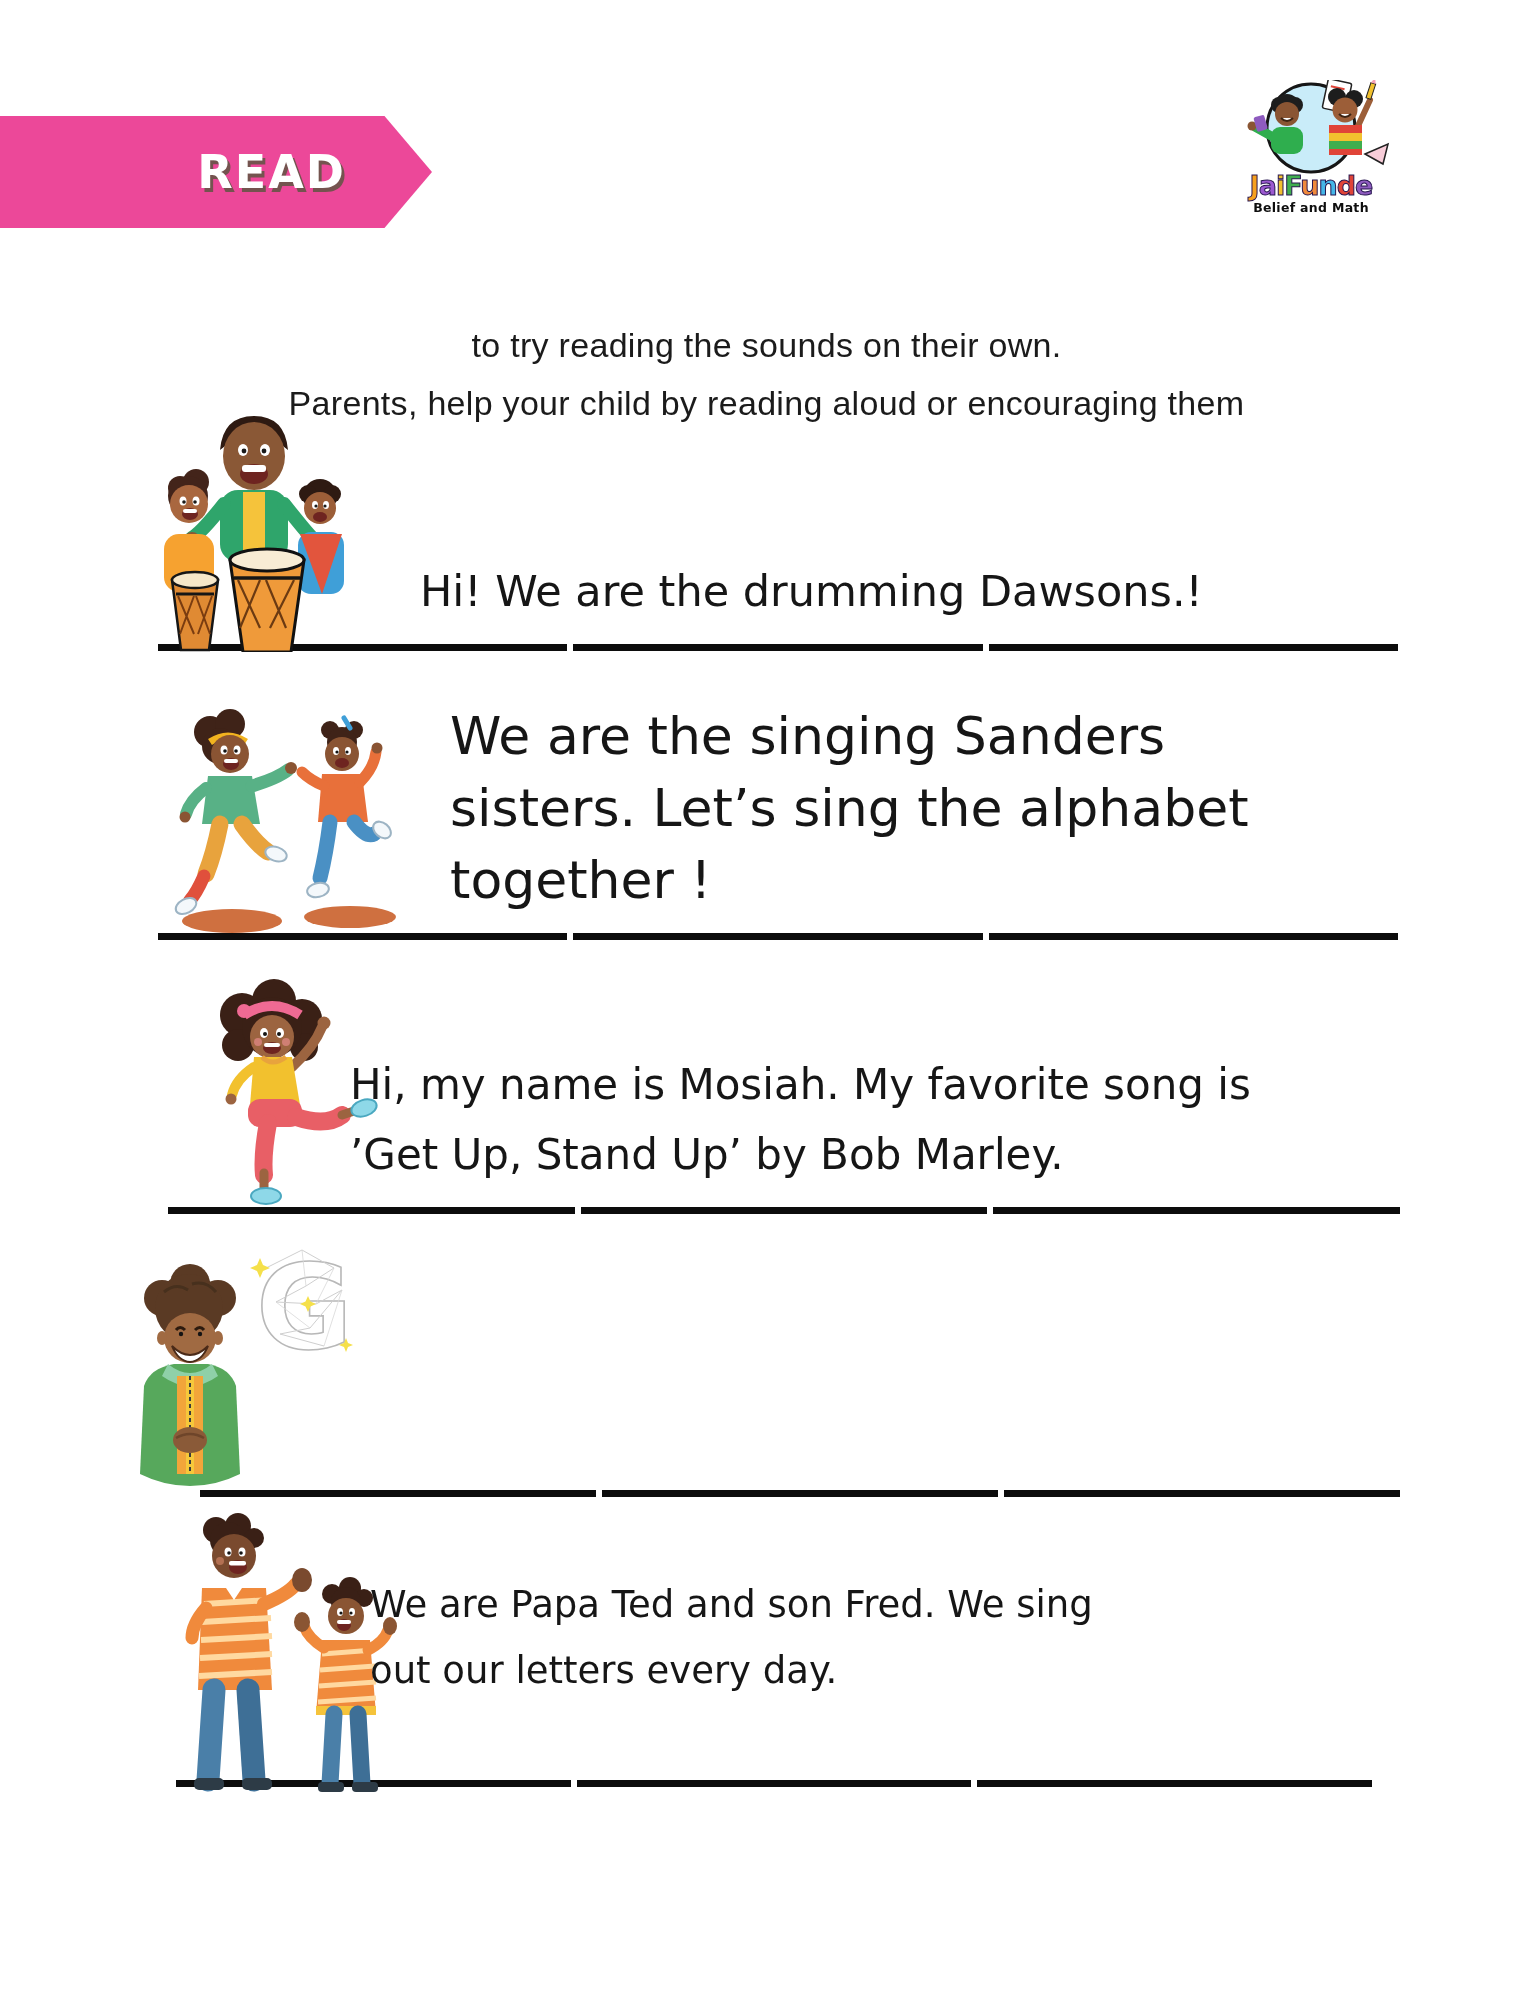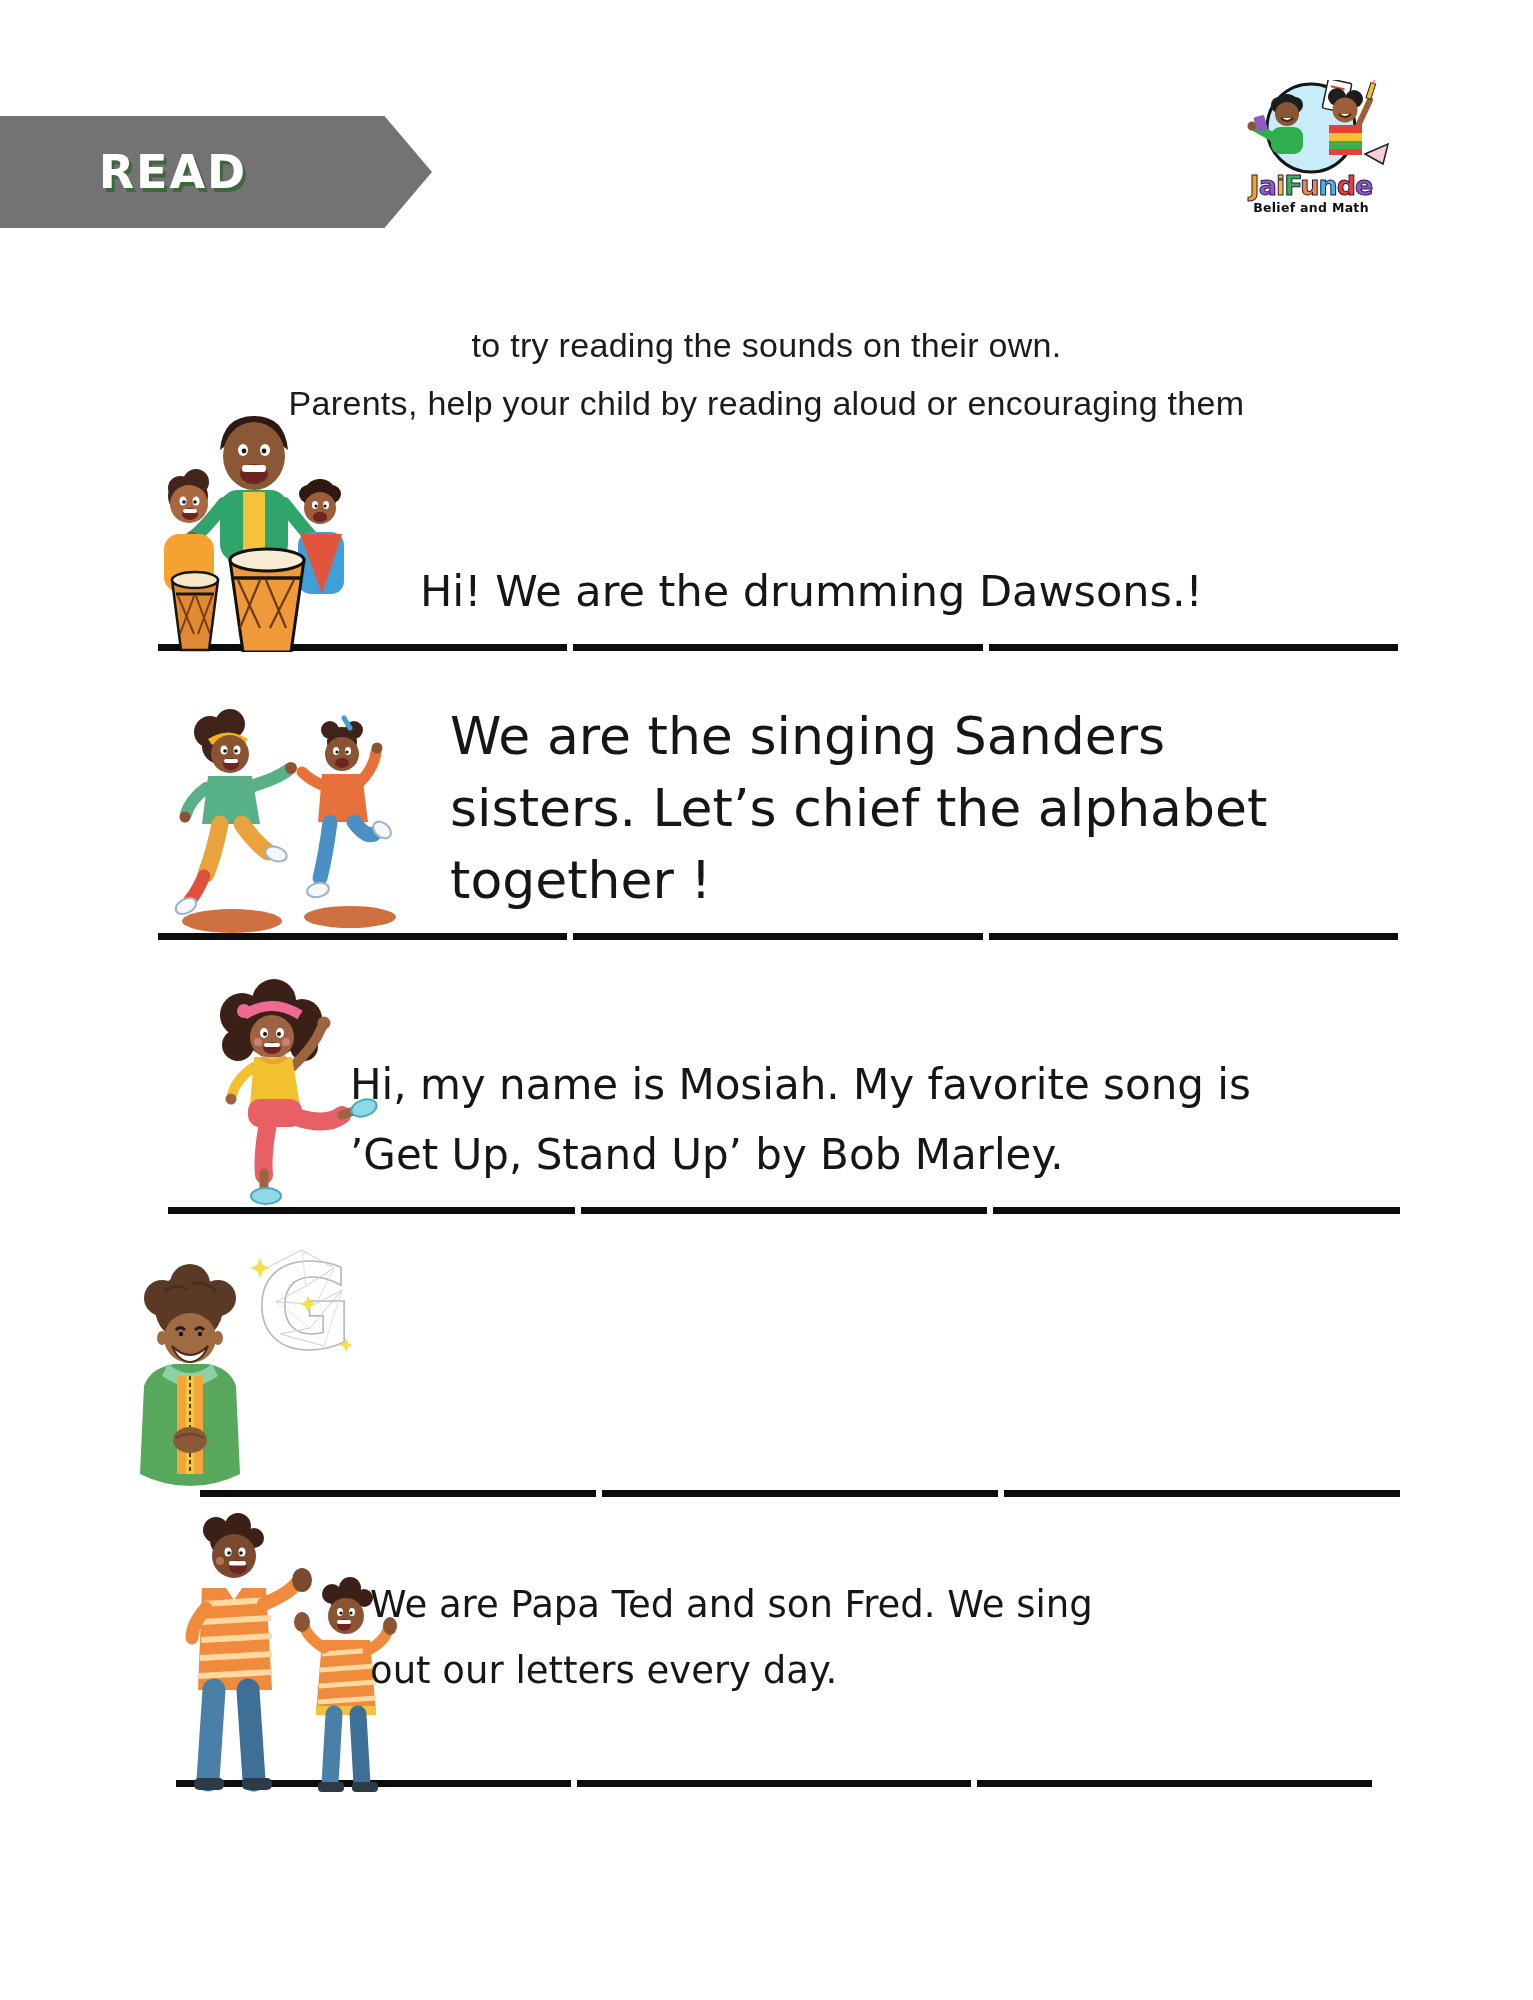--- a/index.html
+++ b/index.html
@@ -6,23 +6,23 @@
   html,body { background:#ffffff; }
   .page{
     position:relative; width:1533px; height:2000px; margin:0 auto;
     background:#ffffff; overflow:hidden;
     font-family:"DejaVu Sans", sans-serif;
   }
 
   
   .banner{
     position:absolute; left:0; top:116px; width:432px; height:112px;
-    background:#737373;
+    background:#ec4899;
     clip-path:polygon(0 0, 89% 0, 100% 50%, 89% 100%, 0 100%);
-    display:flex; align-items:center; justify-content:center;
+    display:flex; align-items:center; justify-content:flex-end;
     padding-right:86px;
   }
   .banner-label{
     color:#ffffff; font-size:46px; font-weight:800; letter-spacing:2px;
     text-shadow:3px 4px 0 rgba(18,92,18,.55);
     font-family:"DejaVu Sans", sans-serif;
   }
   .page-title{
     position:absolute; left:650px; top:106px; transform:translateX(-50%);
     white-space:nowrap; color:#1db45a; font-size:48px; font-weight:800;
@@ -224,21 +224,21 @@
     <path d="M192 80 Q206 66 208 50" stroke="#e8703a" stroke-width="11" fill="none" stroke-linecap="round"></path>
     <circle cx="209" cy="46" r="5.5" fill="#8a5433"></circle>
     <path d="M156 84 Q142 78 134 70" stroke="#e8703a" stroke-width="11" fill="none" stroke-linecap="round"></path>
     <path d="M162 120 Q158 152 152 176" stroke="#4a90c4" stroke-width="15" fill="none" stroke-linecap="round"></path>
     <path d="M186 120 Q198 136 206 132" stroke="#4a90c4" stroke-width="15" fill="none" stroke-linecap="round"></path>
     <ellipse cx="150" cy="188" rx="11" ry="7" fill="#f4f8fb" stroke="#9db4c4" stroke-width="2" transform="rotate(-12 150 188)"></ellipse>
     <ellipse cx="214" cy="128" rx="10" ry="7" fill="#f4f8fb" stroke="#9db4c4" stroke-width="2" transform="rotate(40 214 128)"></ellipse>
   </svg>
   <div class="speech r2-text">
     <span>We are the singing Sanders</span>
-    <span>sisters. Let’s chief the alphabet</span>
+    <span>sisters. Let’s sing the alphabet</span>
     <span>together !</span>
   </div>
   <div class="rule r2-rule">
       <i></i>
       <i></i>
       <i></i>
     </div>
 
   <svg class="art r3-art" viewBox="0 0 244 236">
     <circle cx="50" cy="40" r="22" fill="#3a2016"></circle>

